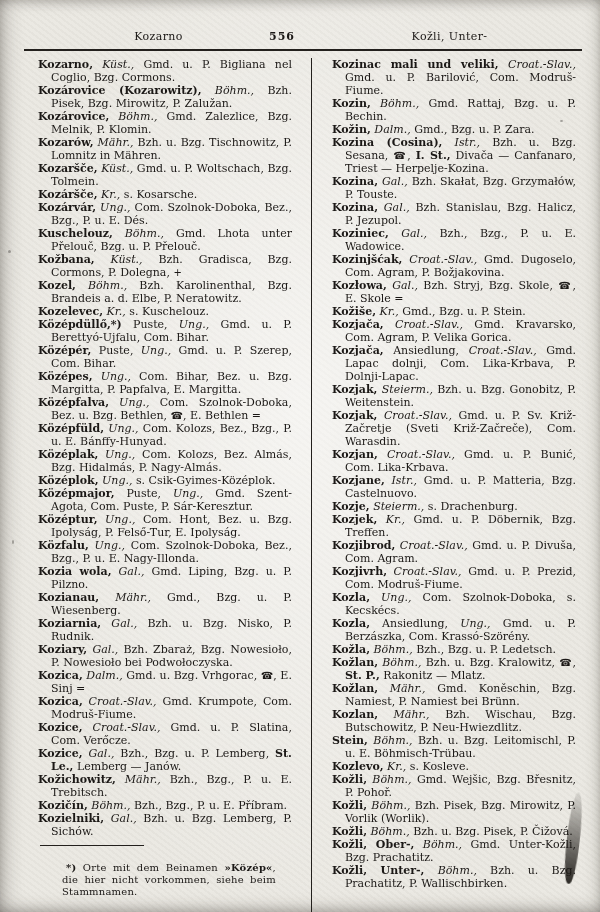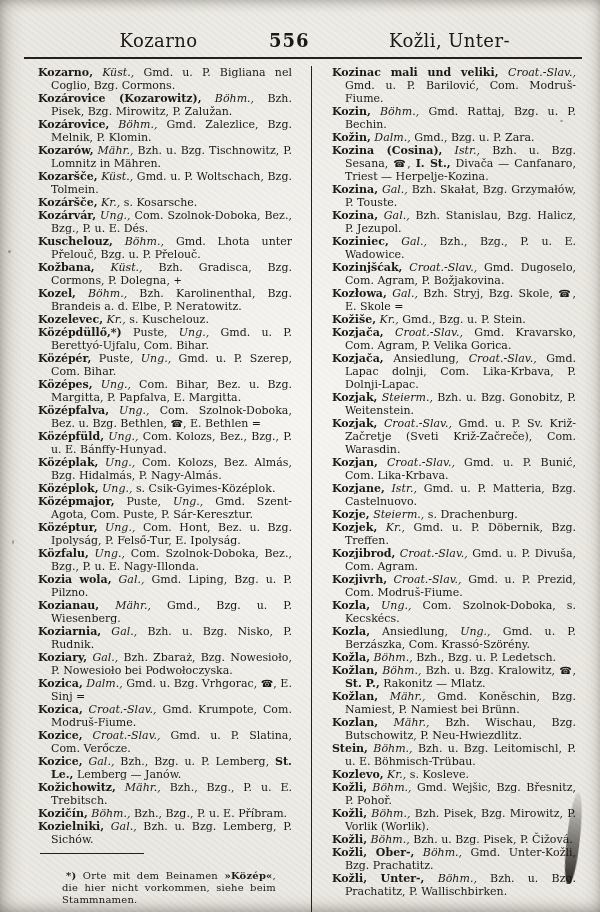--- a/index.html
+++ b/index.html
@@ -26,21 +26,21 @@
     box-shadow:inset 14px 0 22px -14px rgba(40,36,30,0.45),
                inset -10px 0 18px -12px rgba(40,36,30,0.35),
                inset 0 10px 16px -12px rgba(40,36,30,0.4),
                inset 0 -12px 18px -12px rgba(40,36,30,0.4);
   }
   .header{
     display:grid;
     grid-template-columns:1fr 70px 1fr;
     align-items:baseline;
     padding:30px 40px 6px 48px;
-    font-size:18px;
+    font-size:11px;
   }
   .header .ht{ text-align:center; letter-spacing:0.4px;}
   .header .pn{ text-align:left; font-weight:bold; letter-spacing:1px;}
   .header-rule{
     margin:0 18px 0 24px;
     border:0;
     border-top:2px solid var(--rule);
     height:0;
   }
   .columns{

